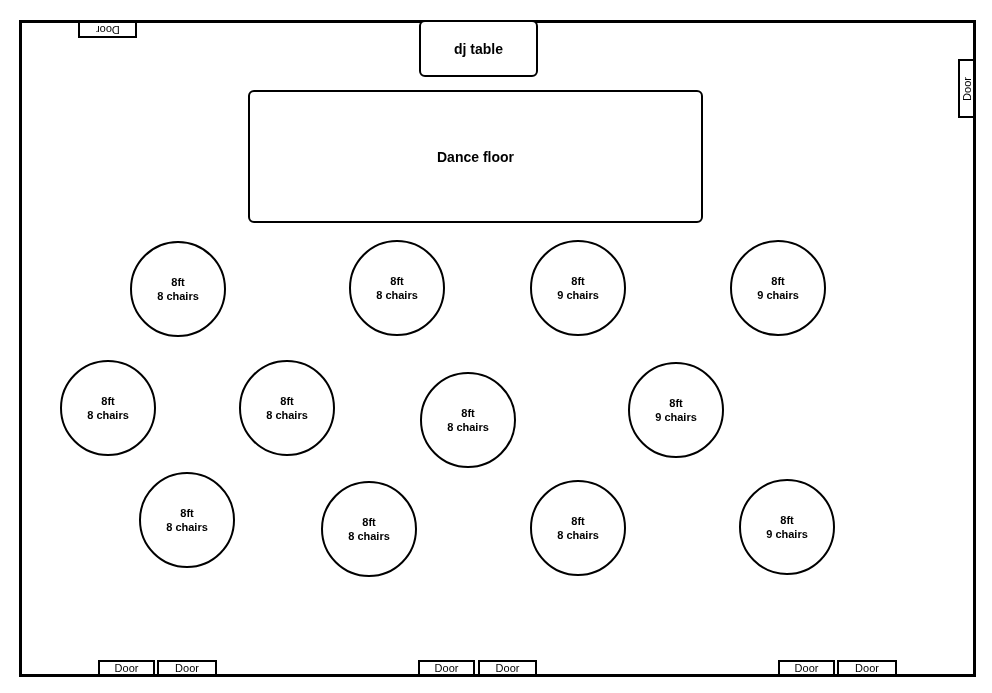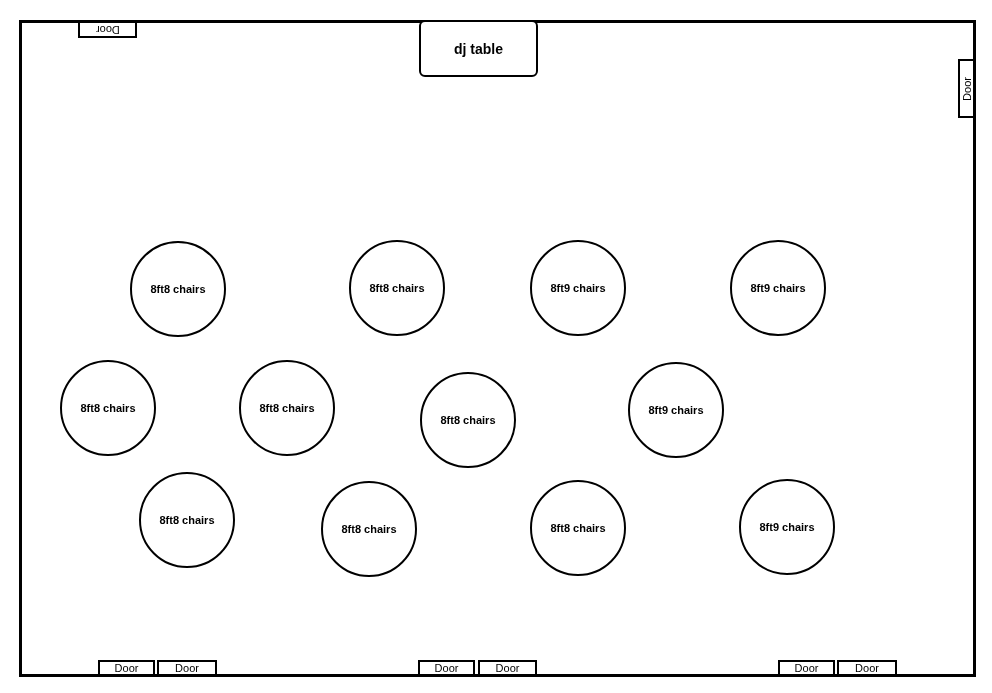--- a/index.html
+++ b/index.html
@@ -11,21 +11,21 @@
     position:absolute; left:19px; top:20px; width:957px; height:657px;
     border:3px solid #000; box-sizing:border-box; background:#ffffff;
   }
   .shape {
     position:absolute; box-sizing:border-box; border:2px solid #000;
     background:#ffffff; display:flex; align-items:center; justify-content:center;
     text-align:center;
   }
   .rect { border-radius:6px; font-weight:bold; font-size:14px; }
   .circle {
-    width:96px; height:96px; border-radius:50%; flex-direction:row;
+    width:96px; height:96px; border-radius:50%; flex-direction:column;
     font-weight:bold; font-size:11px; line-height:14px;
   }
   .door { font-size:11px; font-weight:normal; }
   .door span { white-space:nowrap; display:inline-block; }
   .door-flipped span { transform:rotate(180deg); }
   .door-vertical span { transform:rotate(-90deg); }
 </style>
 </head>
 <body>
 
@@ -38,20 +38,23 @@
   </div>
 
   <div class="shape rect" style="left:419px; top:20px; width:119px; height:57px;">
     <span>dj table</span>
   </div>
 
   <div class="shape door door-vertical" style="left:958px; top:59px; width:17px; height:59px;">
     <span>Door</span>
   </div>
 
+  <div class="shape rect" style="left:248px; top:90px; width:455px; height:133px;">
+    <span>Dance floor</span>
+  </div>
 
   <div class="shape circle" style="left:130px; top:241px;">
     <span>8ft</span>
     <span>8 chairs</span>
   </div>
   <div class="shape circle" style="left:349px; top:240px;">
     <span>8ft</span>
     <span>8 chairs</span>
   </div>
   <div class="shape circle" style="left:530px; top:240px;">

